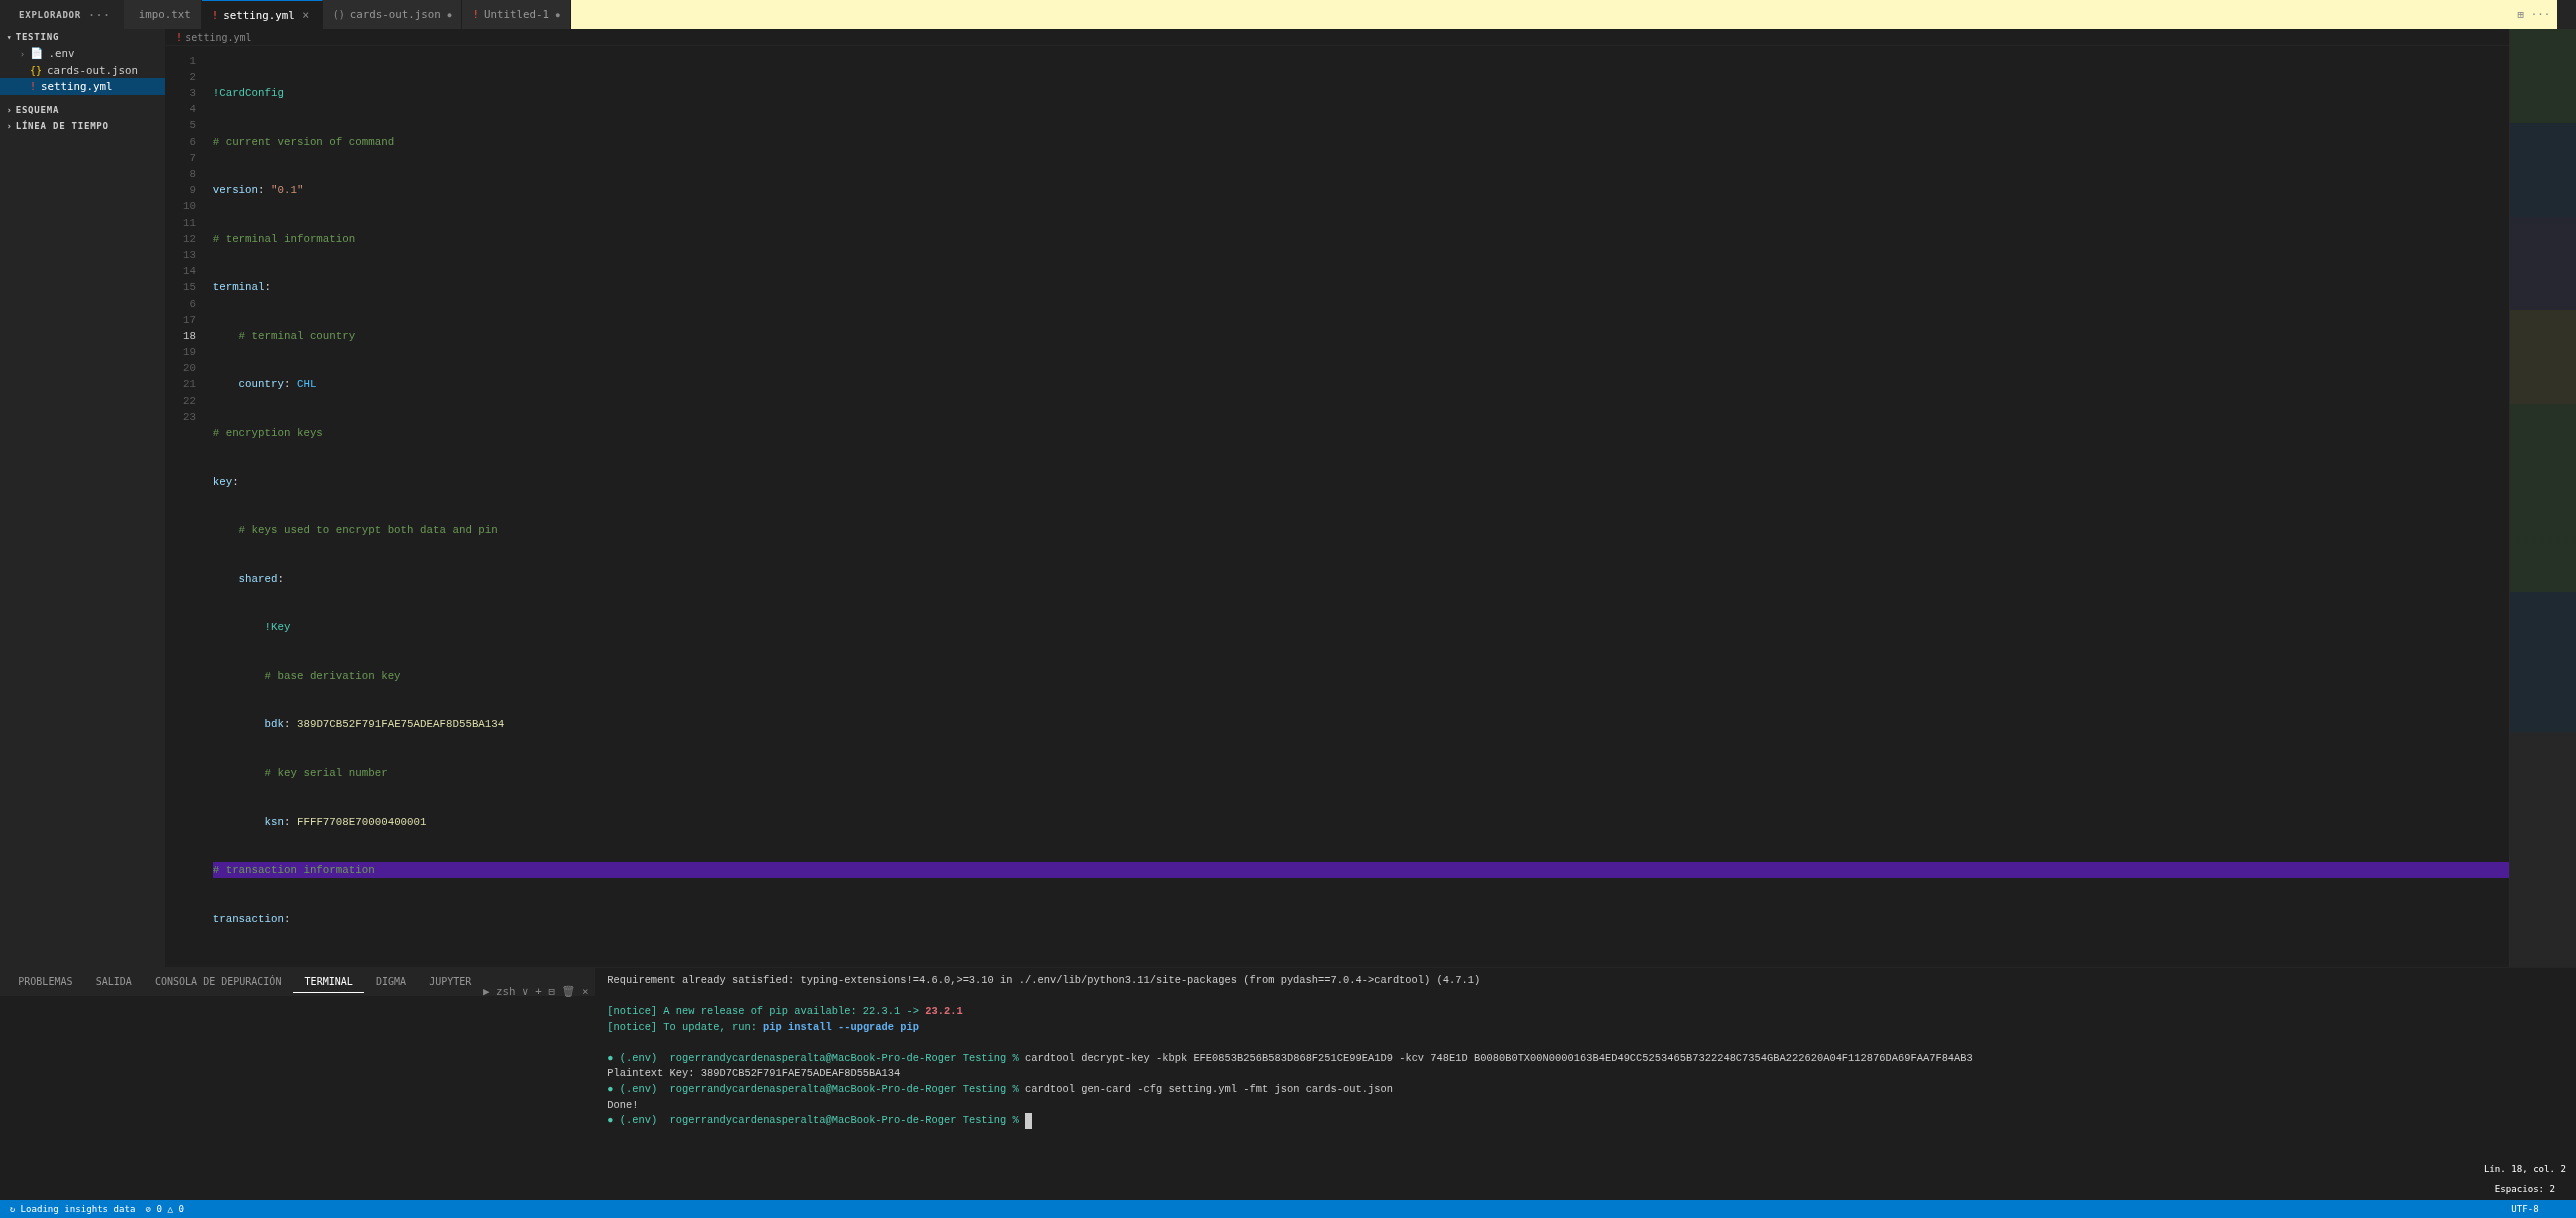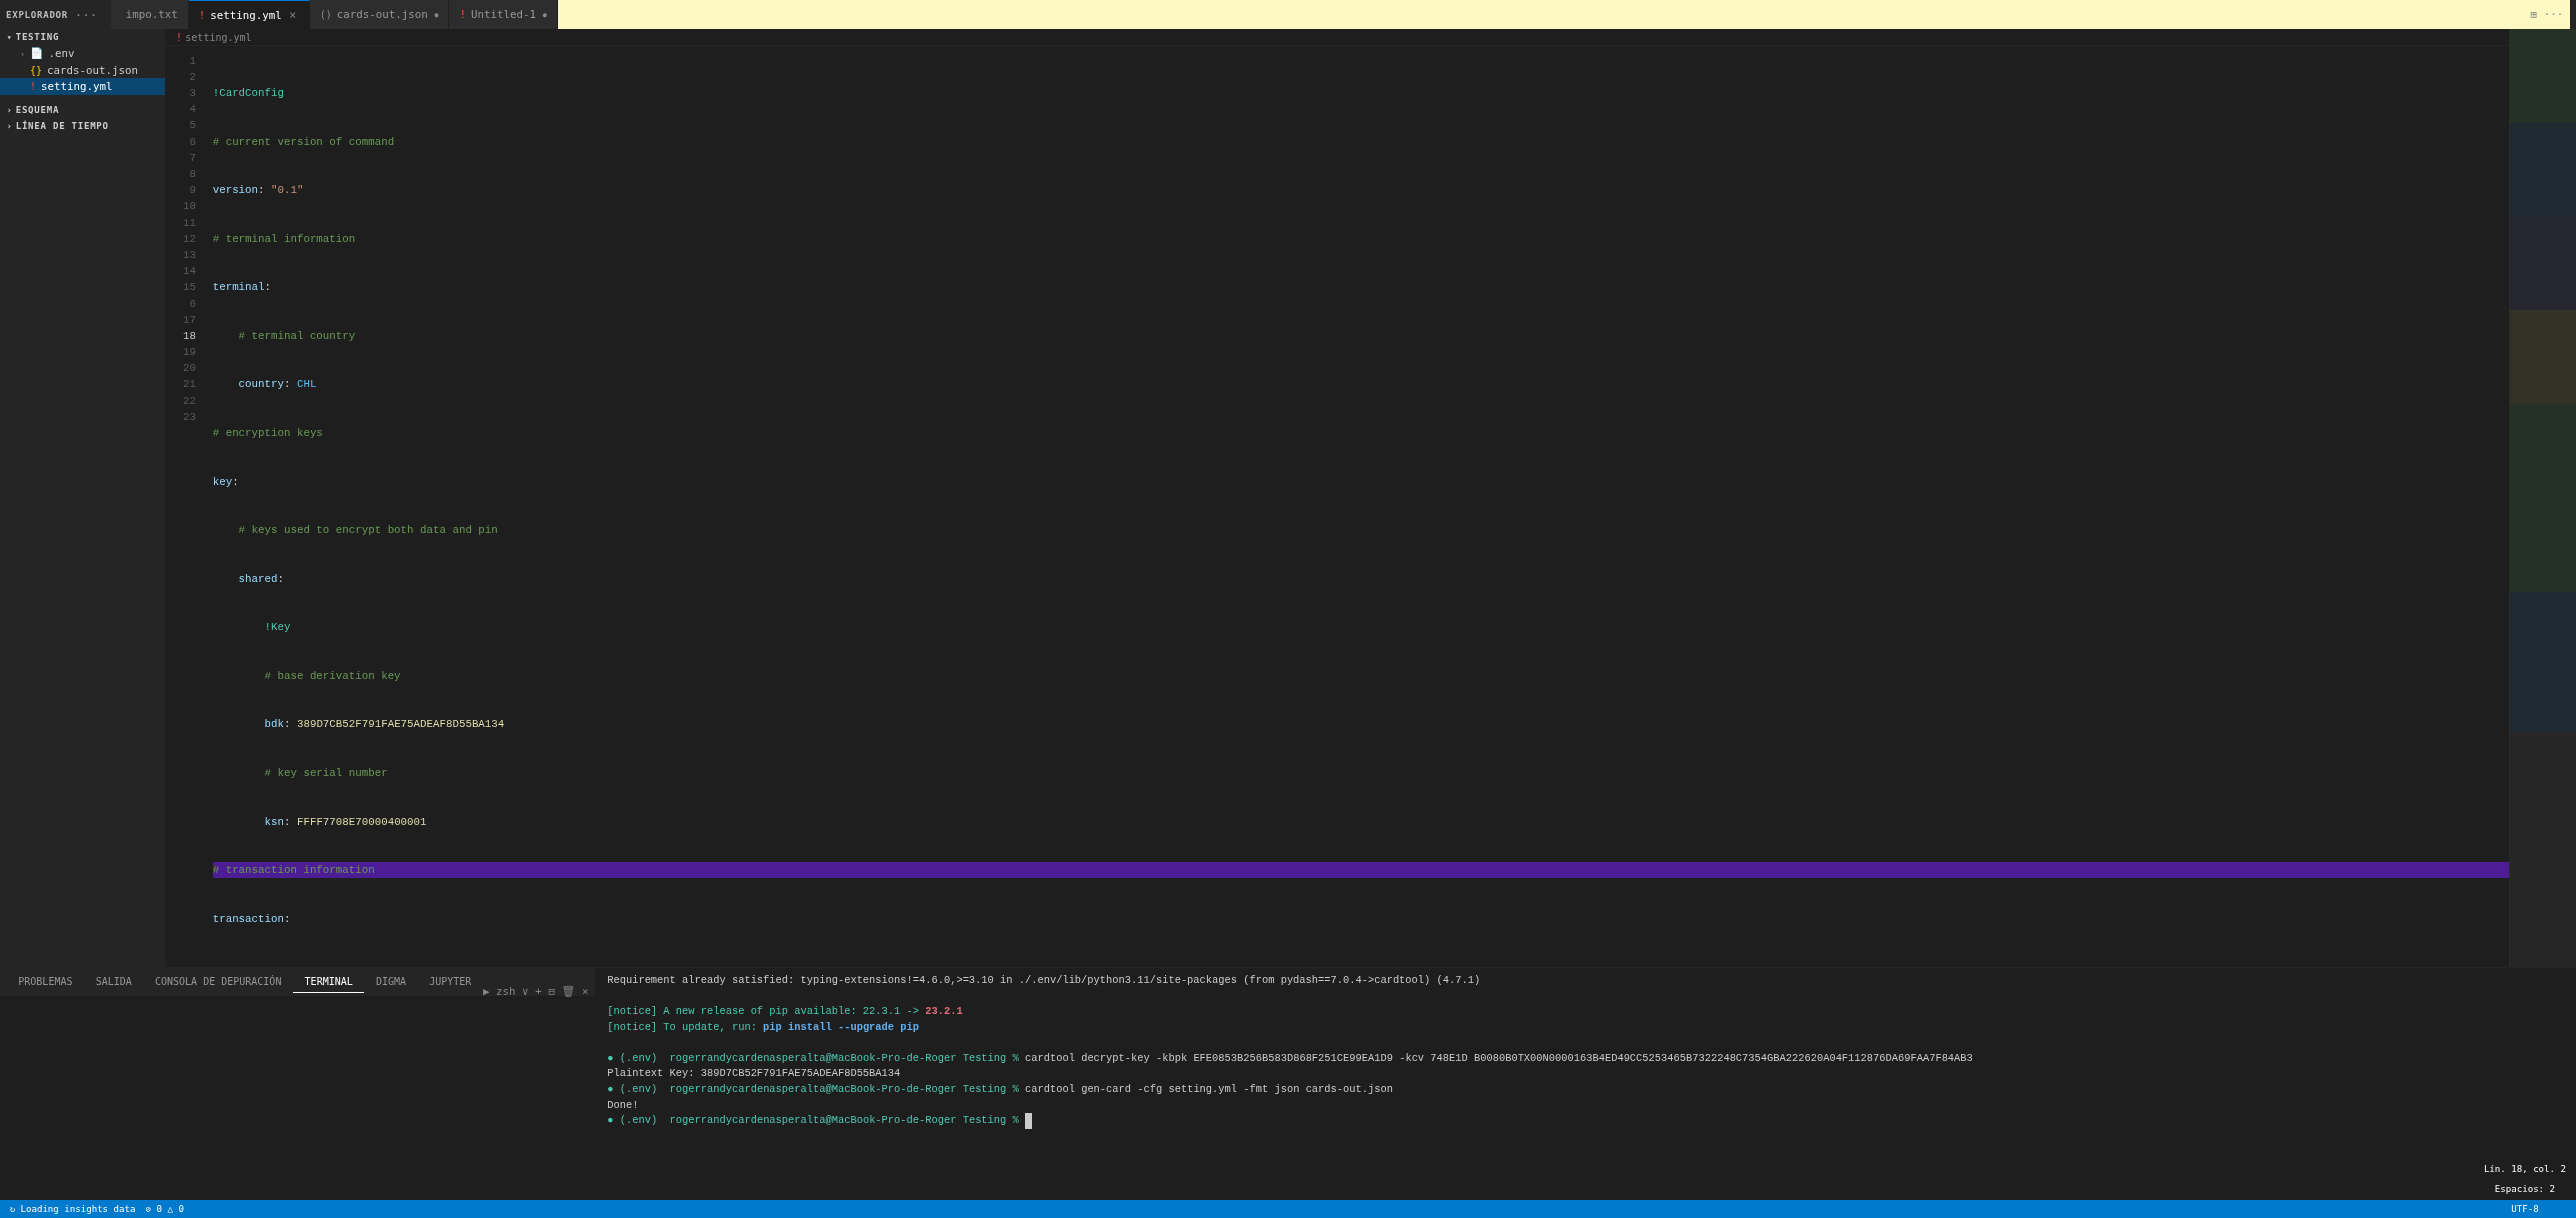--- a/index.html
+++ b/index.html
@@ -13,21 +13,21 @@
       flex-direction: column;
       overflow: hidden;
     }
 
     
     #title-bar {
       background: #252526;
       display: flex;
       align-items: center;
       height: 29px;
-      padding: 0 6px;
+      padding: 0 19px;
       gap: 6.7px;
       flex-shrink: 0;
     }
     .tab-bar {
       display: flex;
       align-items: stretch;
       background: #fef9c3;
       height: 29px;
       flex: 1;
       overflow: hidden;

